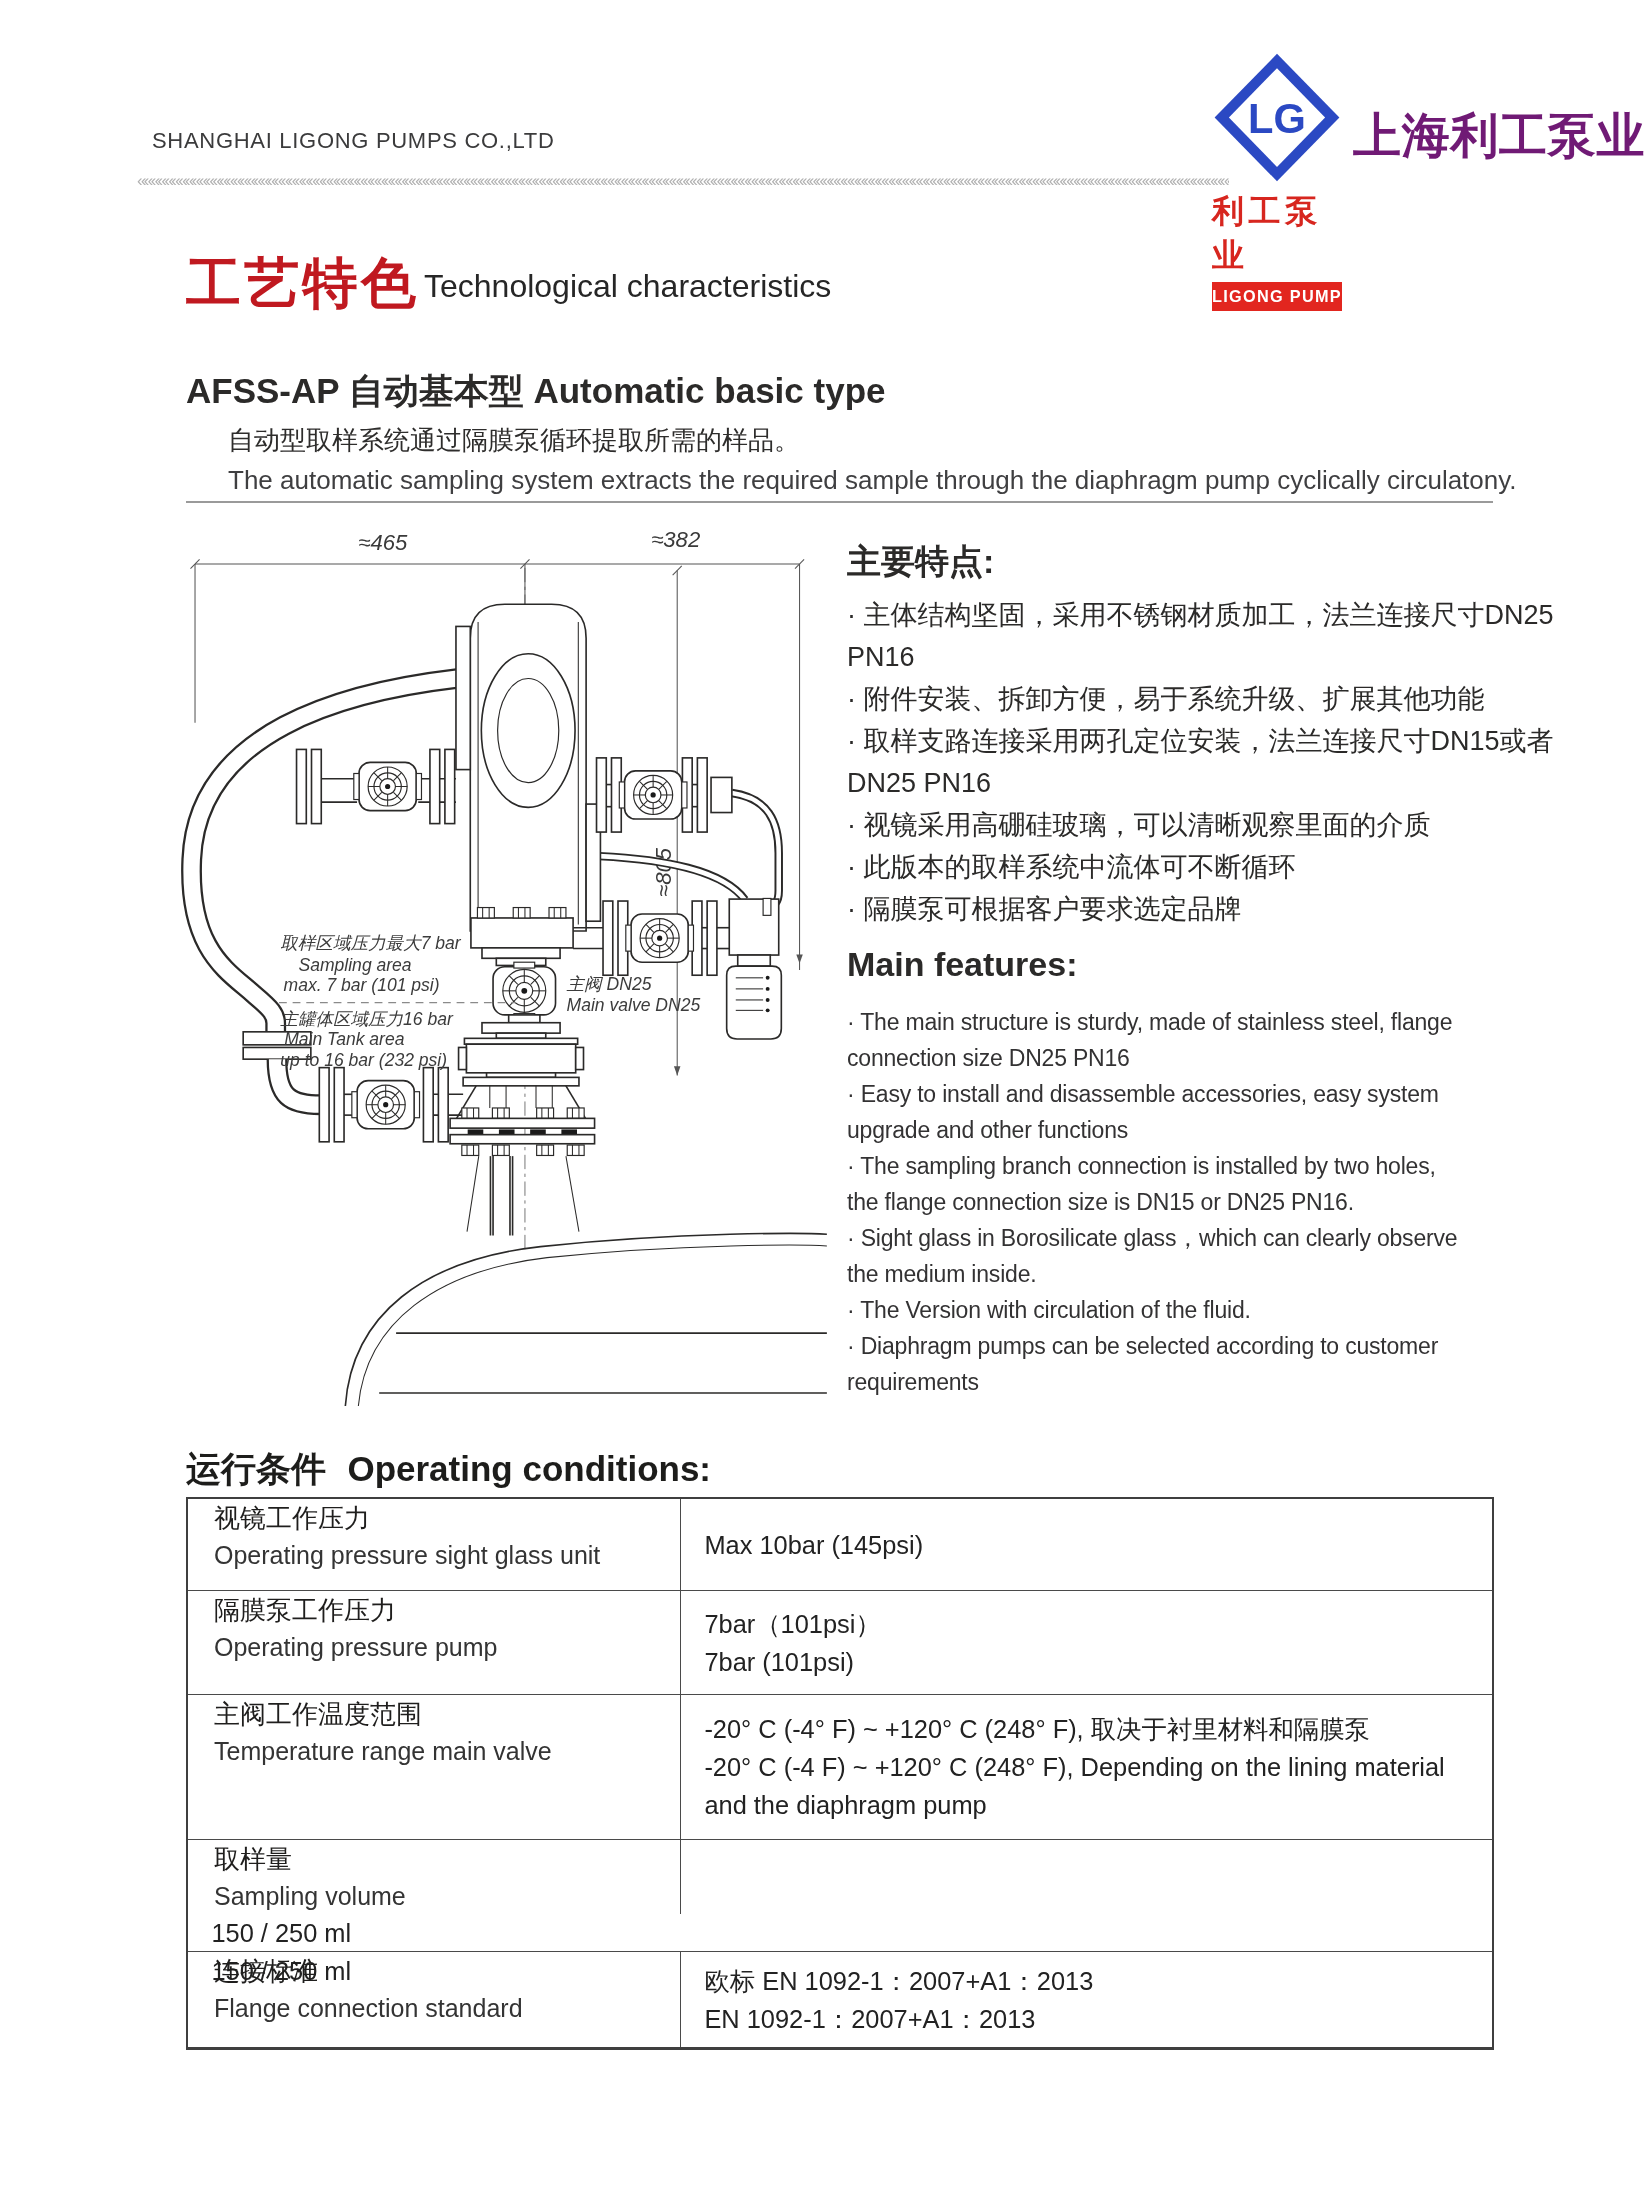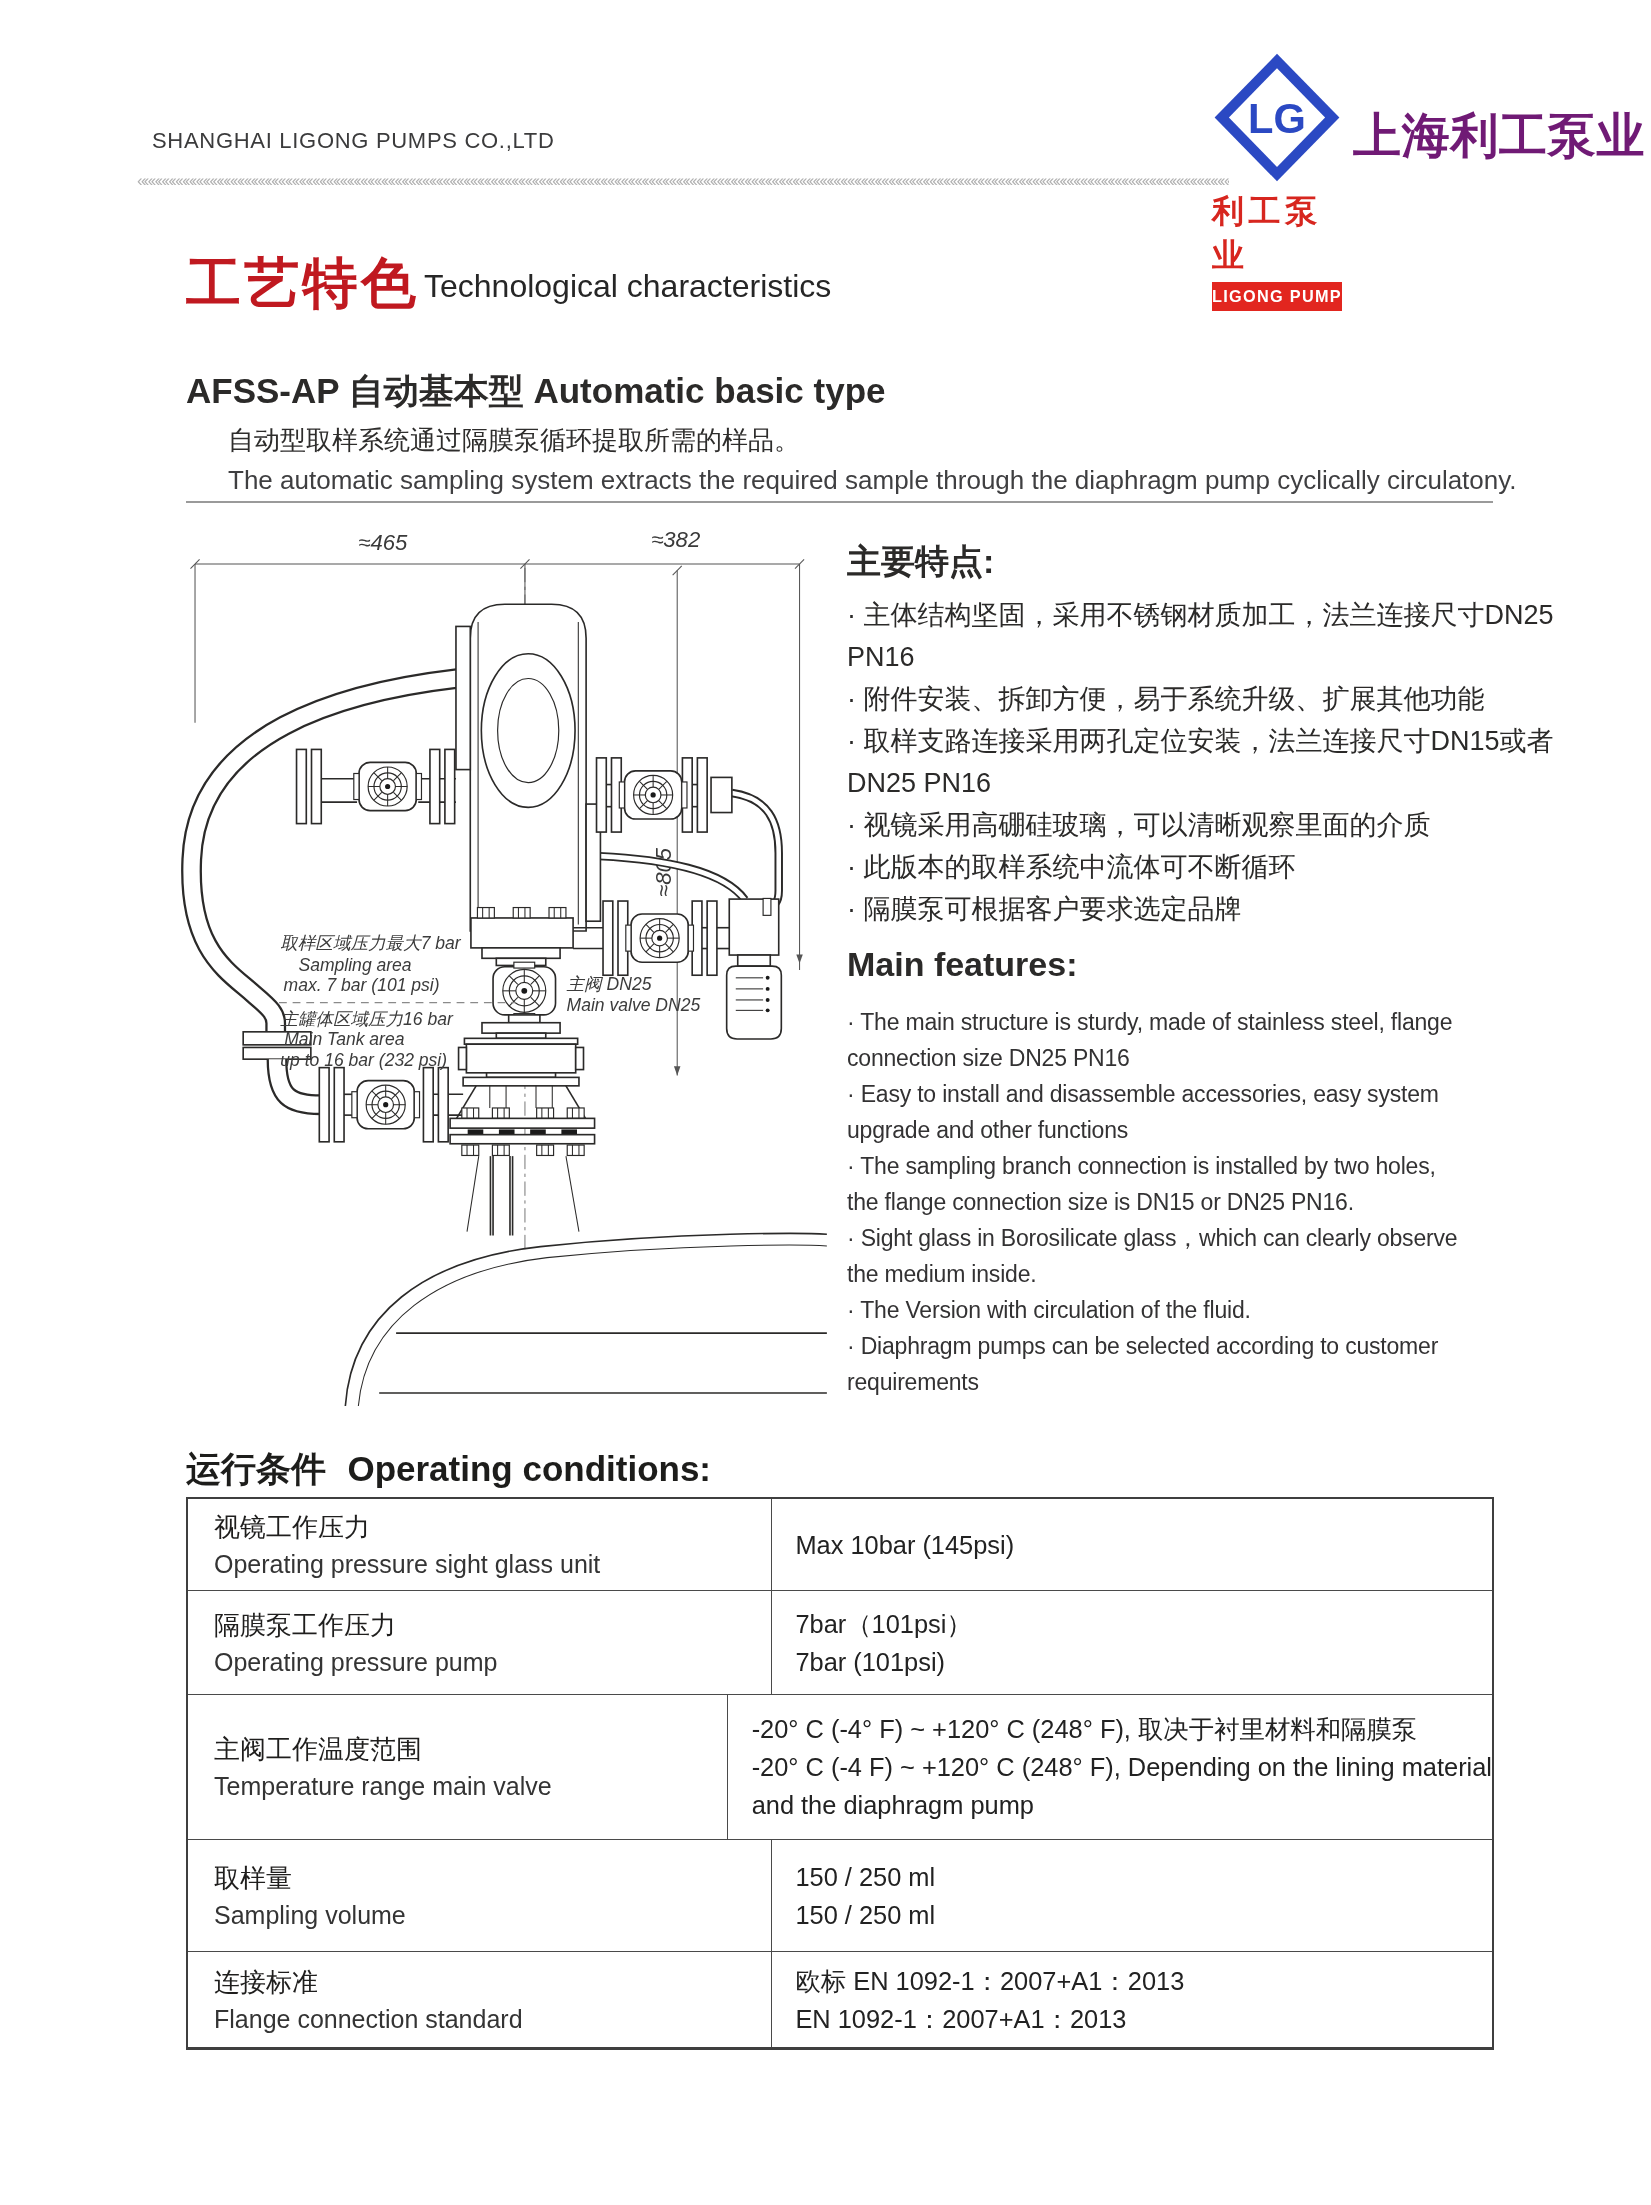--- a/index.html
+++ b/index.html
@@ -22,22 +22,22 @@
   .rule{height:2px;background:#9a9a9a;}
   
   .feat-h{font-size:34px;font-weight:700;color:#2b2a29;white-space:nowrap;}
   .feat-cn div{font-size:27px;line-height:42px;white-space:nowrap;color:#2b2a29;}
   .feat-en div{font-size:23px;line-height:36px;white-space:nowrap;color:#333233;letter-spacing:-0.2px;}
   
   .op-title{font-size:35px;font-weight:700;white-space:nowrap;color:#1d1d1b;}
   .table{border:2px solid #3f3f3f;border-bottom-width:3.3px;width:1308px;box-sizing:border-box;background:#fff;}
   .t-row{display:flex;box-sizing:border-box;}
   .t-row + .t-row{border-top:1.3px solid #4a4a4a;}
-  .t-left{width:584px;box-sizing:border-box;border-right:1.3px solid #4a4a4a;
-          display:flex;flex-direction:column;justify-content:center;padding-left:26px;}
+  .t-left{width:493px;box-sizing:border-box;border-right:1.3px solid #4a4a4a;
+          display:flex;flex-direction:column;padding-left:26px;}
   .t-right{flex:1;display:flex;flex-direction:column;justify-content:center;padding-left:23.4px;}
   .t-cn{font-size:26px;color:#1f1e1d;line-height:38px;white-space:nowrap;}
   .t-en{font-size:25px;color:#343434;line-height:36px;white-space:nowrap;}
   .t-val{font-size:25.4px;color:#222;line-height:38px;white-space:nowrap;}
   
   .ln{fill:none;stroke:#2b2a29;stroke-width:2.5;}
   .lnt{fill:none;stroke:#2b2a29;stroke-width:1.6;}
   .wsh{fill:#ffffff;stroke:#2b2a29;stroke-width:2.5;}
   .wsht{fill:#ffffff;stroke:#2b2a29;stroke-width:1.8;}
   .blk{fill:#1a1a1a;stroke:none;}
@@ -369,21 +369,21 @@
       <div class="t-left">
         <div class="t-cn">主阀工作温度范围</div>
         <div class="t-en">Temperature range main valve</div>
       </div>
       <div class="t-right">
         <div class="t-val">-20° C (-4° F) ~ +120° C (248° F), 取决于衬里材料和隔膜泵</div>
         <div class="t-val">-20° C (-4  F) ~ +120° C (248° F), Depending on the lining material</div>
         <div class="t-val">and the diaphragm pump</div>
       </div>
     </div>
-    <div class="t-row" style="height:112px;">
+    <div class="t-row" style="height:112px;flex-direction:column;">
       <div class="t-left">
         <div class="t-cn">取样量</div>
         <div class="t-en">Sampling volume</div>
       </div>
       <div class="t-right">
         <div class="t-val">150 / 250 ml</div>
         <div class="t-val">150 / 250 ml</div>
       </div>
     </div>
     <div class="t-row" style="height:96px;">

